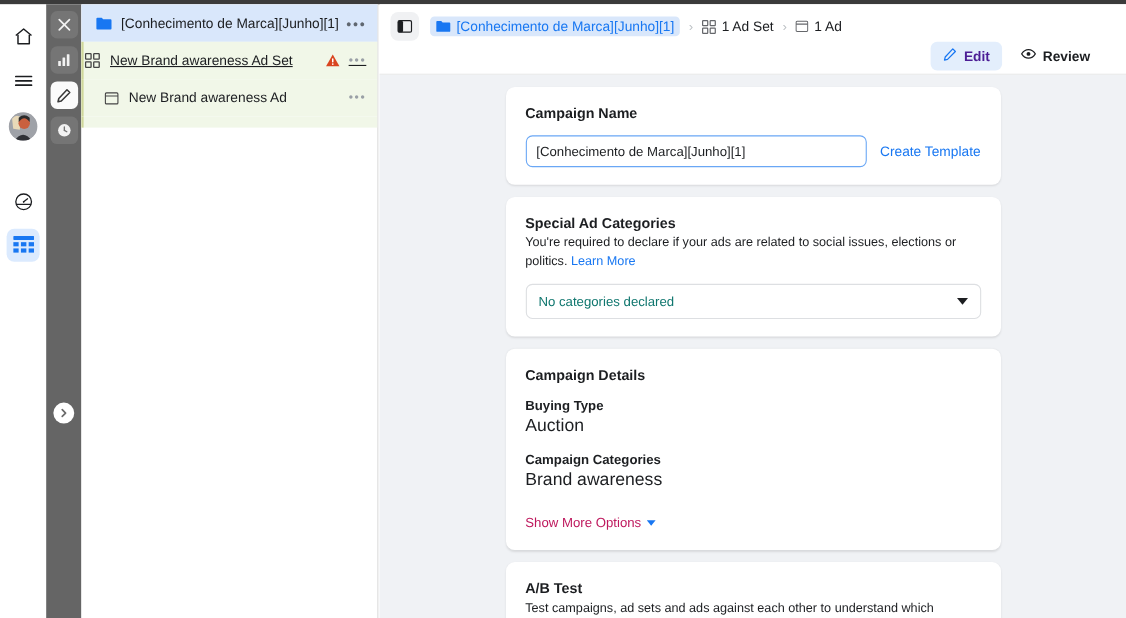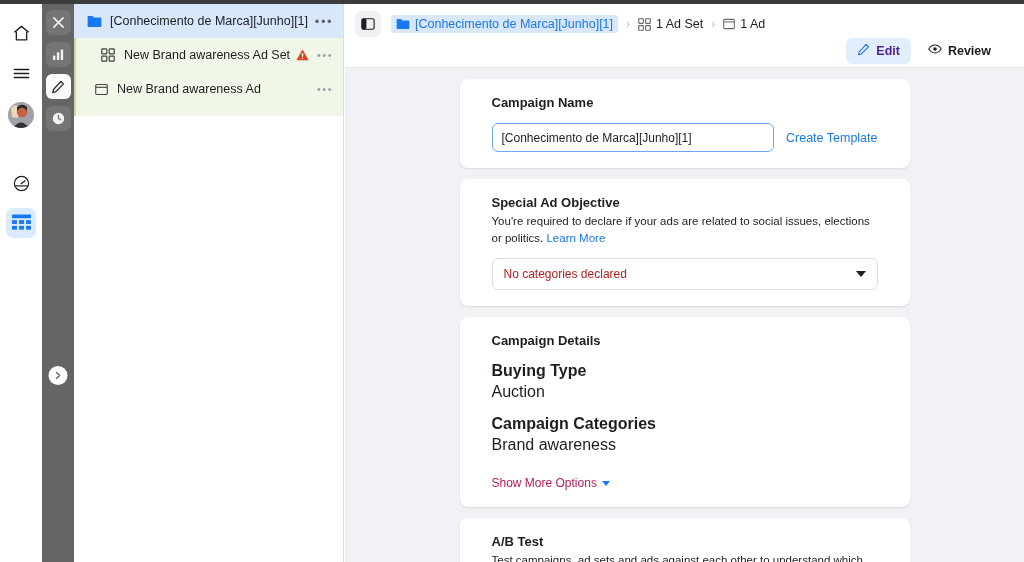--- a/index.html
+++ b/index.html
@@ -64,21 +64,21 @@
     position: absolute; top: 4px; left: 74px; width: 270px; height: 558px;
     background: #ffffff;
     border-right: 1px solid #dcdcdc;
   }
   .tree-row {
     position: relative; display: flex; align-items: center;
     height: 34px; padding-right: 8px; cursor: pointer; font-size: 12.5px;
     color: #1c1e21;
   }
   .tree-row.campaign { background: #d9e7fb; padding-left: 12px; }
-  .tree-row.adset { background: #f1f7e8; padding-left: 24px; border-left: 2px solid #cfd79a; }
+  .tree-row.adset { background: #f1f7e8; border-left: 2px solid #cfd79a; text-decoration: underline; }
   .tree-row.ad { background: #f1f7e8; padding-left: 17px; border-left: 2px solid #cfd79a; }
   .tree-label { flex: 1; white-space: nowrap; overflow: hidden; text-overflow: ellipsis; }
   .tree-icon { width: 16px; height: 16px; margin-right: 8px; flex: 0 0 16px;
                display: flex; align-items: center; justify-content: center; }
   .warn-icon { margin-right: 6px; flex: 0 0 12px; display: flex; }
   .dots {
     flex: 0 0 auto; color: #606770; letter-spacing: 1.5px;
     font-size: 13px; line-height: 1; padding: 0 2px; cursor: pointer;
   }
   .dots.light { color: #9aa0a6; font-size: 11px; }
@@ -115,43 +115,43 @@
   }
   .mode-btn.on { background: #e3eefc; color: #4c1d95; }
 
   
   .content {
     position: absolute; top: 64px; left: 0; right: 0; bottom: 0;
     background: #f0f2f5; overflow: hidden;
   }
   .card {
     background: #ffffff; border-radius: 8px;
-    margin: 11px auto 0; width: 450px; padding: 16px 32px;
+    margin: 11px auto 0; width: 450px; padding: 16px 18px;
     box-shadow: 0 1px 2px rgba(0,0,0,0.10);
   }
   .card:first-child { margin-top: 11px; }
   .card-title { font-size: 13px; font-weight: bold; color: #1c1e21; }
   .card-sub { font-size: 11.5px; color: #1c1e21; line-height: 1.45; margin-top: 3px; }
   .lnk { color: #1877f2; cursor: pointer; }
   .name-row { display: flex; align-items: center; margin-top: 13px; gap: 12px; }
   .name-input {
     flex: 1; height: 29px; border: 1px solid #6aa7f5; border-radius: 6px;
     background: #fff; font-size: 12px; color: #1c1e21; padding: 0 9px;
     font-family: "Liberation Sans", sans-serif; outline: none;
   }
   .tmpl-link { font-size: 12.5px; color: #1877f2; cursor: pointer; white-space: nowrap; }
   .select-box {
     margin-top: 12px; height: 32px; border: 1px solid #dddfe2; border-radius: 6px;
     display: flex; align-items: center; padding: 0 11px; cursor: pointer;
-    font-size: 12px; color: #b91c1c; background: #fff;
+    font-size: 12px; color: #0f766e; background: #fff;
   }
   .select-box .val { flex: 1; }
   .caret { width: 0; height: 0; border-left: 5px solid transparent;
            border-right: 5px solid transparent; border-top: 6px solid #1c1e21; }
-  .detail-label { font-size: 16px; font-weight: bold; color: #1c1e21; margin-top: 14px; }
+  .detail-label { font-size: 12px; font-weight: bold; color: #1c1e21; margin-top: 14px; }
   .detail-value { font-size: 16px; color: #1c1e21; margin-top: 3px; }
   .show-more { font-size: 12px; color: #be185d; margin-top: 22px; cursor: pointer; display: inline-flex; align-items: center; gap: 5px; }
   .caret-sm { width: 0; height: 0; border-left: 4px solid transparent;
               border-right: 4px solid transparent; border-top: 5px solid #1877f2; }
 </style>
 </head>
 <body>
 
 <div id="root">
 
@@ -353,21 +353,21 @@
 
       <div class="card">
         <div class="card-title">Campaign Name</div>
         <div class="name-row">
           <input class="name-input" type="text" value="[Conhecimento de Marca][Junho][1]" style="">
           <span class="tmpl-link">Create Template</span>
         </div>
       </div>
 
       <div class="card">
-        <div class="card-title">Special Ad Objective</div>
+        <div class="card-title">Special Ad Categories</div>
         <div class="card-sub">
           <span>You're required to declare if your ads are related to social issues, elections or politics. </span><span class="lnk">Learn More</span>
         </div>
         <div class="select-box">
           <span class="val">No categories declared</span>
           <span class="caret"></span>
         </div>
       </div>
 
       <div class="card">

